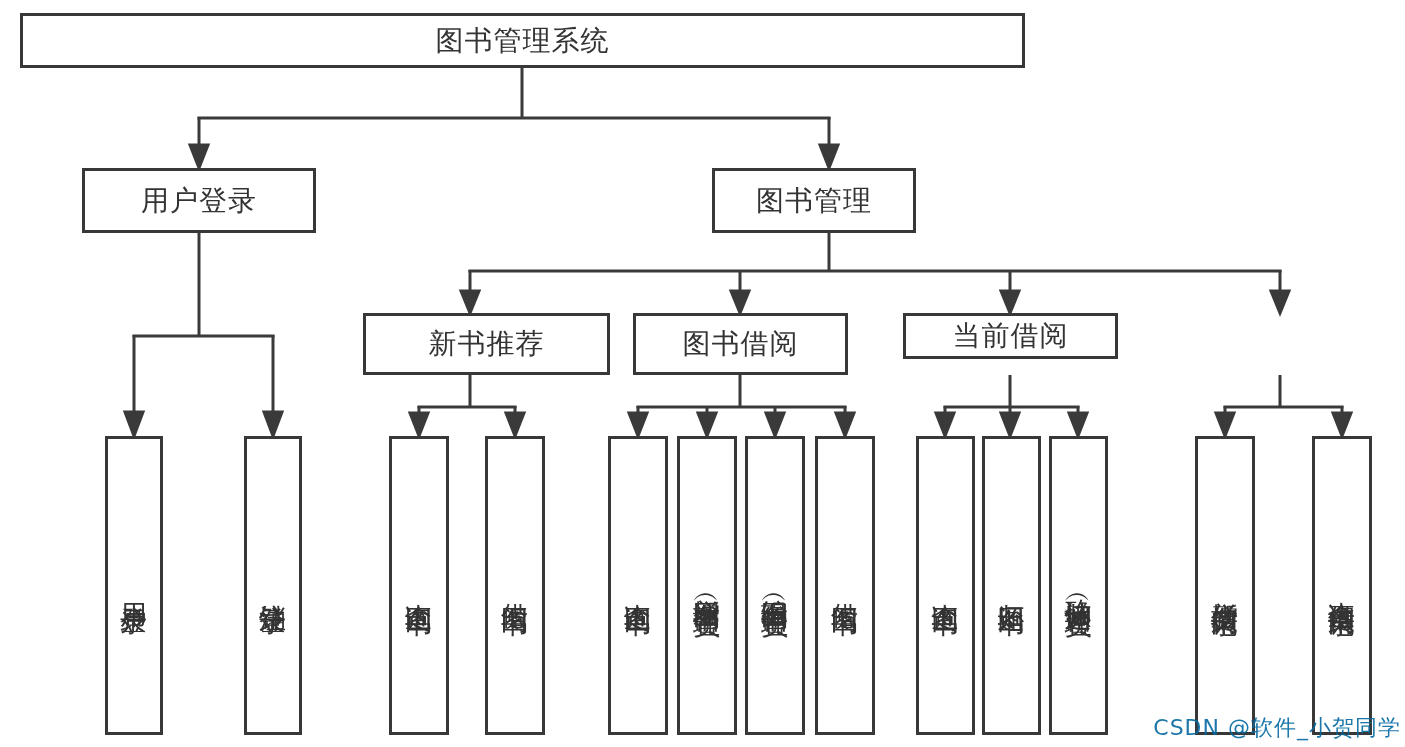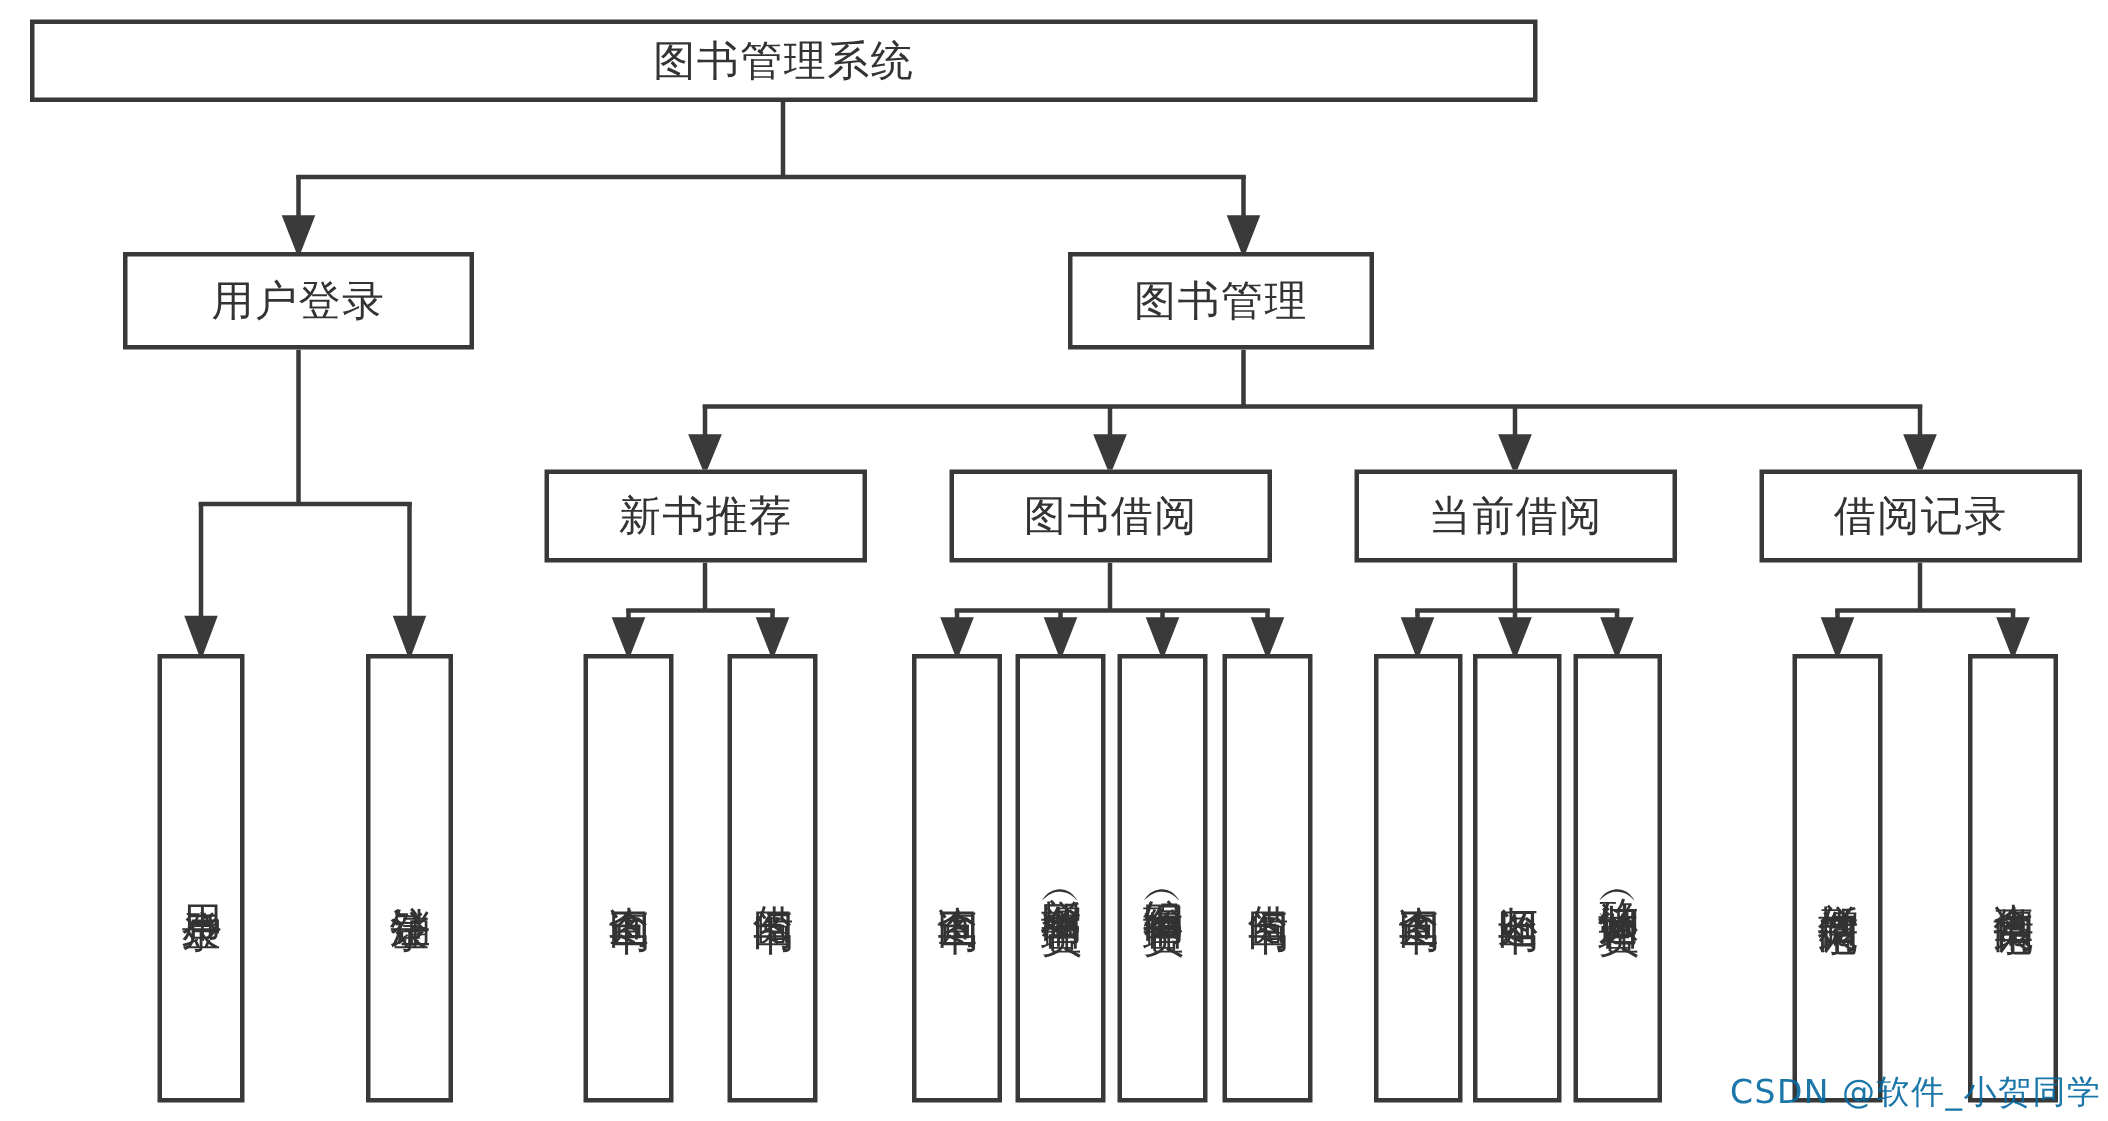--- a/index.html
+++ b/index.html
@@ -105,31 +105,28 @@
     <span>图书管理系统</span>
   </div>
 
   <div class="hnode" style="left:82px;top:168px;width:234px;height:65px">
     <span>用户登录</span>
   </div>
   <div class="hnode" style="left:712px;top:168px;width:204px;height:65px">
     <span>图书管理</span>
   </div>
 
-  <div class="hnode" style="left:363px;top:313px;width:215px;height:62px">
+  <div class="hnode" style="left:363px;top:313px;width:247px;height:62px">
     <span>新书推荐</span>
   </div>
   <div class="hnode" style="left:633px;top:313px;width:215px;height:62px">
     <span>图书借阅</span>
   </div>
-  <div class="hnode" style="left:903px;top:313px;width:215px;height:62px">
+  <div class="hnode" style="left:903px;top:313px;width:215px;height:46px">
     <span>当前借阅</span>
-  </div>
-  <div class="hnode" style="left:1173px;top:313px;width:215px;height:62px">
-    <span>借阅记录</span>
   </div>
 
   <div class="vnode" style="left:105px;top:436px;width:58px;height:299px">
     <span class="vtext">用户登录</span>
   </div>
   <div class="vnode" style="left:244px;top:436px;width:58px;height:299px">
     <span class="vtext">注销登录</span>
   </div>
 
   <div class="vnode" style="left:389px;top:436px;width:60px;height:299px">

